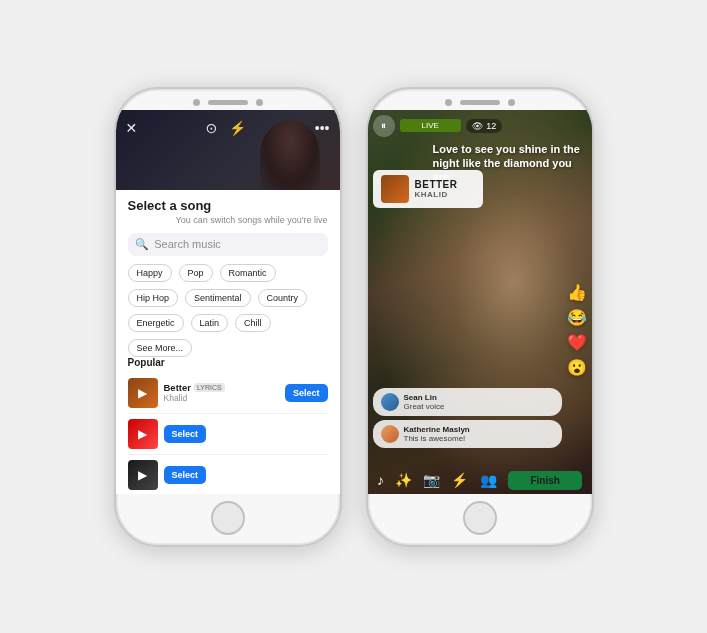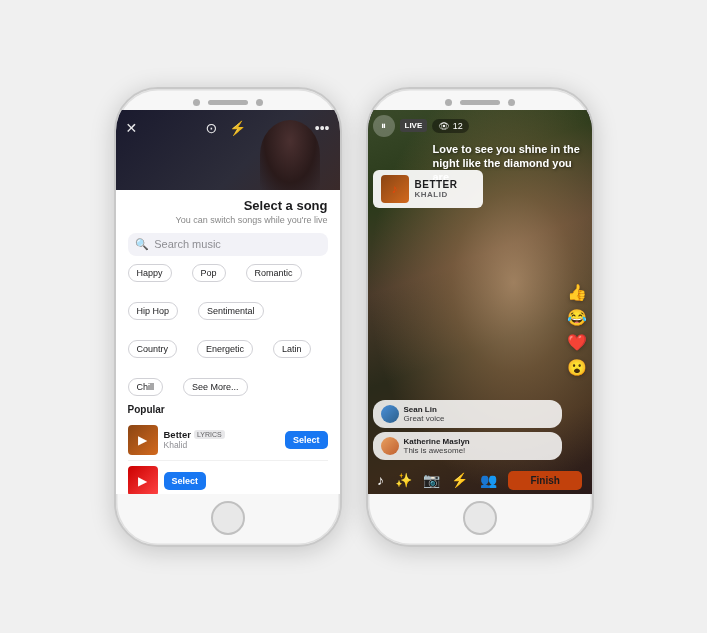--- a/index.html
+++ b/index.html
@@ -106,21 +106,21 @@
       width: 60px; height: 70px;
       background: radial-gradient(ellipse at 50% 30%, #4a3030 0%, #2a1a1a 60%, transparent 100%);
       border-radius: 50% 50% 0 0;
     }
 
     .song-selector {
       padding: 8px 12px 4px;
       background: #fff;
     }
     .song-selector-title {
-      text-align: right;
+      text-align: left;
       font-size: 13px;
       font-weight: 600;
       color: #1c1c1e;
       margin-bottom: 2px;
     }
     .song-selector-sub {
       text-align: right;
       font-size: 9px;
       color: #888;
       margin-bottom: 8px;
@@ -138,22 +138,21 @@
       color: #8e8e93;
       font-size: 11px;
     }
     .search-placeholder {
       color: #8e8e93;
       font-size: 11px;
     }
     .genre-tags {
       display: flex;
       flex-wrap: wrap;
-      gap: 20px;
-      margin-bottom: 8px;
+      gap: 7px;
     }
     .genre-tag {
       border: 1px solid #d1d1d6;
       border-radius: 14px;
       padding: 3px 8px;
       font-size: 9px;
       color: #1c1c1e;
       background: #fff;
       cursor: pointer;
     }
@@ -248,26 +247,26 @@
       background: radial-gradient(ellipse at 65% 45%, rgba(200,160,120,0.7) 0%, rgba(160,120,80,0.5) 30%, transparent 70%);
     }
     .live-top-bar {
       position: absolute;
       top: 5px; left: 5px; right: 5px;
       display: flex;
       align-items: center;
       gap: 5px;
     }
     .live-badge {
-      background: #404040;
+      background: #4d7c0f;
       color: #fff;
       font-size: 8px;
-      font-weight: 700;
+      font-weight: 400;
       border-radius: 3px;
-      padding: 2px 5px;
+      padding: 2px 22px;
     }
     .viewer-count {
       display: flex;
       align-items: center;
       gap: 3px;
       background: rgba(0,0,0,0.4);
       border-radius: 10px;
       padding: 2px 6px;
     }
     .eye-icon { color: #fff; font-size: 9px; }
@@ -333,21 +332,21 @@
       flex-direction: column;
       gap: 6px;
       align-items: center;
     }
     .reaction-icon {
       font-size: 16px;
       filter: drop-shadow(0 1px 2px rgba(0,0,0,0.3));
     }
     .comments-area {
       position: absolute;
-      bottom: 30px; left: 5px; right: 30px; margin-top: 28px;
+      bottom: 42px; left: 5px; right: 30px; margin-top: 28px;
     }
     .comment-bubble {
       background: rgba(255,255,255,0.85);
       border-radius: 12px;
       padding: 5px 8px;
       margin-bottom: 4px;
       display: flex;
       align-items: flex-start;
       gap: 5px;
     }
@@ -370,21 +369,21 @@
     }
     .live-bottom-bar {
       position: absolute;
       bottom: 4px; left: 4px; right: 4px;
       display: flex;
       align-items: center;
       justify-content: space-around;
     }
     .bottom-icon { color: #fff; font-size: 14px; cursor: pointer; }
     .finish-btn {
-      background: #c2410c;
+      background: #15803d;
       color: #1c1c1e;
       border: none;
       border-radius: 5px;
       padding: 4px 22px;
       font-size: 10px;
       font-weight: 600;
       cursor: pointer;
     }
   </style>
 </head>

